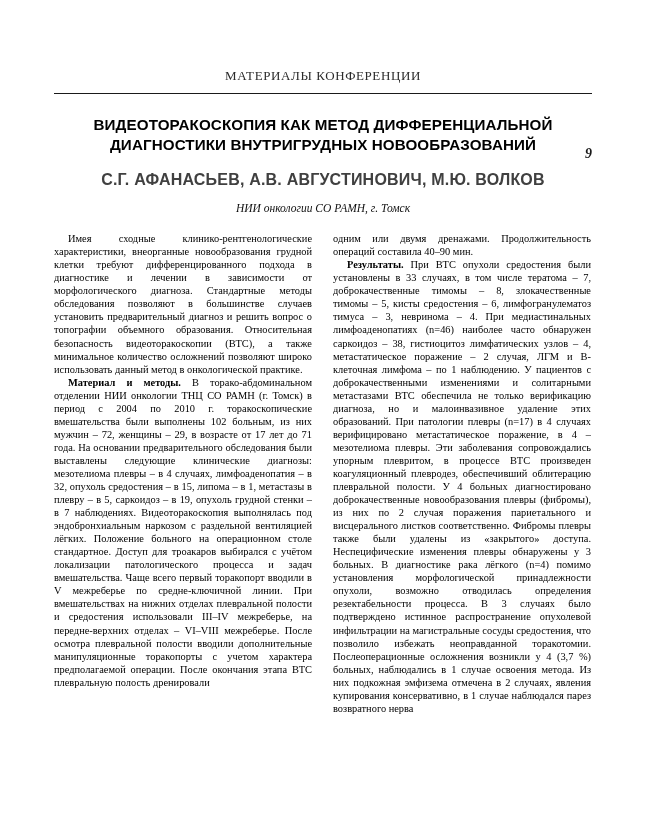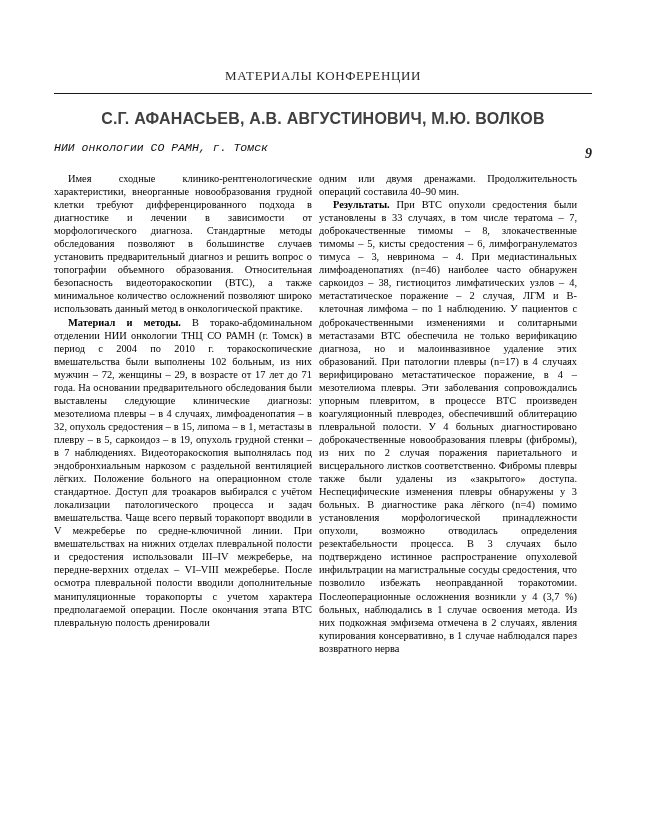--- a/index.html
+++ b/index.html
@@ -60,30 +60,30 @@
     margin-top: 16px;
     text-align: center;
     font-family: "Liberation Sans", sans-serif;
     font-weight: bold;
     font-size: 16px;
     letter-spacing: 0.2px;
     color: #404040;
   }
   .affiliation {
     margin-top: 13px;
-    text-align: left;
-    font-family: Liberation Mono, monospace;
+    text-align: center;
+    font-family: Liberation Serif, serif;
     font-style: italic;
     font-size: 11.5px;
     color: #111;
   }
   .columns {
     margin-top: 18px;
     display: flex;
-    gap: 7px;
+    gap: 21px;
     align-items: flex-start;
   }
   .col {
     width: 258px;
     font-size: 10.4px;
     line-height: 1.255;
     text-align: justify;
     text-justify: inter-word;
     hyphens: manual;
     color: #000;
@@ -102,20 +102,24 @@
 </style>
 </head>
 <body>
 
 <div class="page">
 
   <div class="running-head">Материалы конференции</div>
   <div class="head-rule"></div>
   <div class="page-number">9</div>
 
+  <div class="article-title">
+    <div>ВИДЕОТОРАКОСКОПИЯ КАК МЕТОД ДИФФЕРЕНЦИАЛЬНОЙ</div>
+    <div>ДИАГНОСТИКИ ВНУТРИГРУДНЫХ НОВООБРАЗОВАНИЙ</div>
+  </div>
 
   <div class="authors">С.Г. АФАНАСЬЕВ, А.В. АВГУСТИНОВИЧ, М.Ю. ВОЛКОВ</div>
   <div class="affiliation">НИИ онкологии СО РАМН, г. Томск</div>
 
   <div class="columns">
     <div class="col">
       <p>Имея сходные клинико-рентгенологические характеристики, внеорганные новообразования грудной клетки требуют дифференцированного подхода в диагностике и лечении в зависимости от морфологического диагноза. Стандартные методы обследования позволяют в большинстве случаев установить предварительный диагноз и решить вопрос о топографии объемного образования. Относительная безопасность видеоторакоскопии (ВТС), а также минимальное количество осложнений позволяют широко использовать данный метод в онкологической практике.</p>
       <p><b>Материал и методы.</b> В торако-абдоминальном отделении НИИ онкологии ТНЦ СО РАМН (г. Томск) в период с 2004 по 2010 г. торакоскопические вмешательства были выполнены 102 больным, из них мужчин – 72, женщины – 29, в возрасте от 17 лет до 71 года. На основании предварительного обследования были выставлены следующие клинические диагнозы: мезотелиома плевры – в 4 случаях, лимфоаденопатия – в 32, опухоль средостения – в 15, липома – в 1, метастазы в плевру – в 5, саркоидоз – в 19, опухоль грудной стенки – в 7 наблюдениях. Видеоторакоскопия выполнялась под эндобронхиальным наркозом с раздельной вентиляцией лёгких. Положение больного на операционном столе стандартное. Доступ для троакаров выбирался с учётом локализации патологического процесса и задач вмешательства. Чаще всего первый торакопорт вводили в V межреберье по средне-ключичной линии. При вмешательствах на нижних отделах плевральной полости и средостения использовали III–IV межреберье, на передне-верхних отделах – VI–VIII межреберье. После осмотра плевральной полости вводили дополнительные манипуляционные торакопорты с учетом характера предполагаемой операции. После окончания этапа ВТС плевральную полость дренировали</p>
     </div>
     <div class="col">

